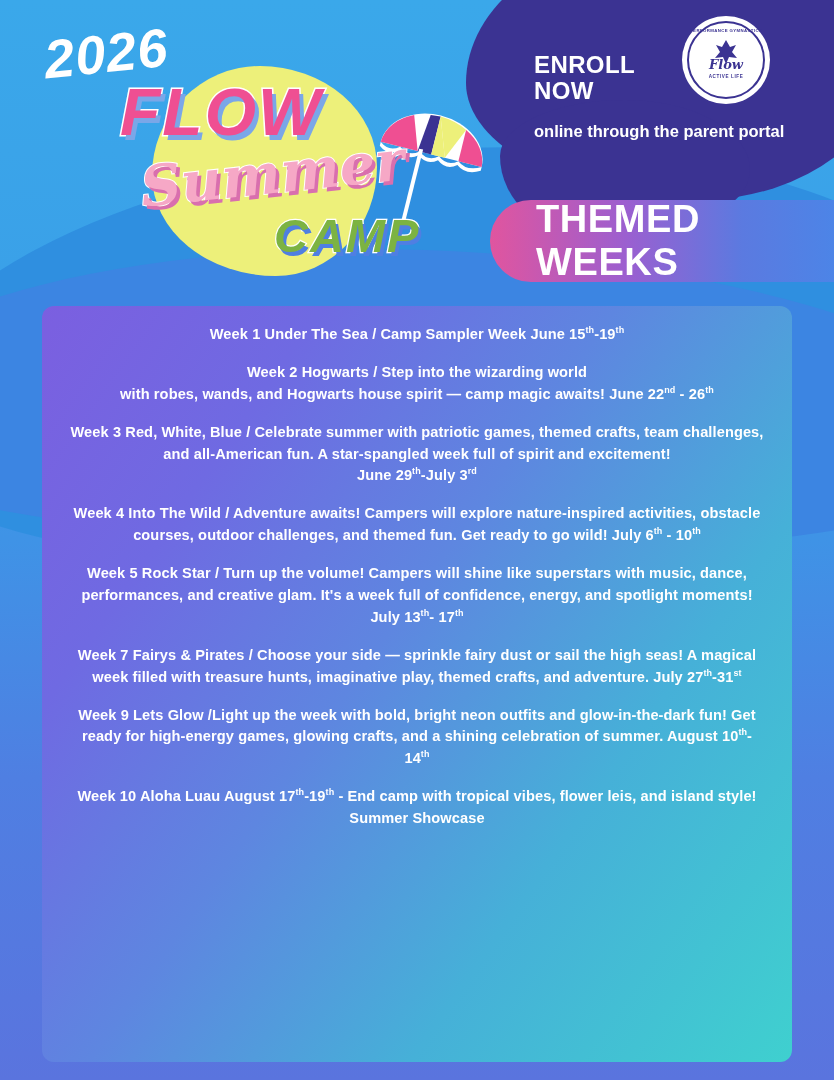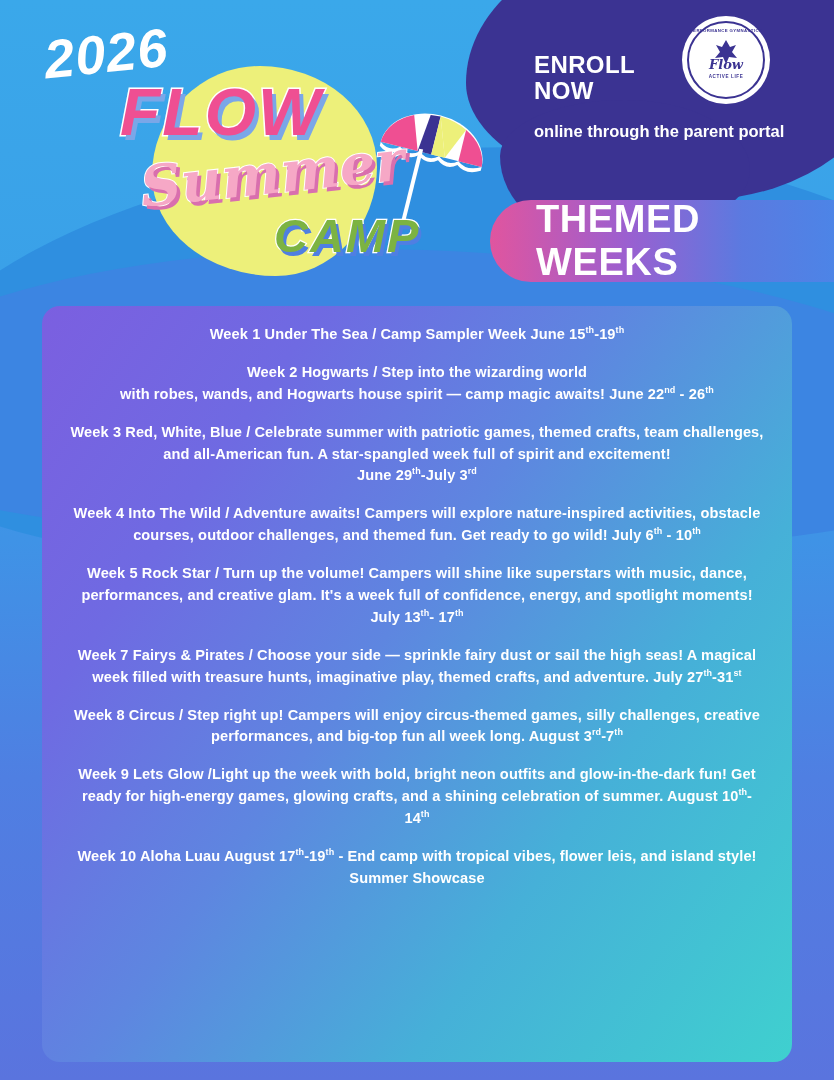--- a/index.html
+++ b/index.html
@@ -212,21 +212,21 @@
   }
 
   
   .umbrella { position: absolute; left: 370px; top: 96px; z-index: 5; }
 
   
   .card {
     position: absolute;
     left: 42px; top: 306px;
     width: 750px; height: 756px;
-    border-radius: 18px;
+    border-radius: 12px;
     background: linear-gradient(125deg, #7b5fe0 0%, #6f6ae2 22%, #5e86e0 45%, #46b0d8 70%, #3fd0cf 100%);
     overflow: hidden;
     padding: 12px 28px;
   }
   .card-inner {
     color: #ffffff;
     text-align: center;
   }
   .week {
     font-size: 14.6px;
@@ -298,19 +298,18 @@
   <div class="camp">CAMP</div>
 
   <div class="card">
     <div class="card-inner" id="weeks-list">
         <div class="week">Week 1 Under The Sea / Camp Sampler Week  June 15<sup>th</sup>-19<sup>th</sup></div>
         <div class="week">Week 2  Hogwarts / Step into the wizarding world<br>with robes, wands, and Hogwarts house spirit — camp magic awaits! June 22<sup>nd</sup> - 26<sup>th</sup></div>
         <div class="week">Week 3 Red, White, Blue / Celebrate summer with patriotic games, themed crafts, team challenges, and all-American fun. A star-spangled week full of spirit and excitement!<br>June  29<sup>th</sup>-July 3<sup>rd</sup></div>
         <div class="week">Week 4 Into The Wild / Adventure awaits! Campers will explore nature-inspired activities, obstacle courses, outdoor challenges, and themed fun. Get ready to go wild!  July 6<sup>th</sup> - 10<sup>th</sup></div>
         <div class="week">Week 5 Rock Star / Turn up the volume! Campers will shine like superstars with music, dance, performances, and creative glam. It's a week full of confidence, energy, and spotlight moments!<br>July  13<sup>th</sup>- 17<sup>th</sup></div>
         <div class="week">Week 7 Fairys &amp; Pirates / Choose your side — sprinkle fairy dust or sail the high seas! A magical week filled with treasure hunts, imaginative play, themed crafts, and adventure. July 27<sup>th</sup>-31<sup>st</sup></div>
-        <div class="week">Week 8 Circus / Step right up! Campers will enjoy circus-themed games, silly challenges, creative performances, and big-top fun all week long.  August 3<sup>rd</sup>-7<sup>th</sup></div>
         <div class="week">Week 9  Lets Glow /Light up the week with bold, bright neon outfits and glow-in-the-dark fun! Get ready for high-energy games, glowing crafts, and a shining celebration of summer. August 10<sup>th</sup>-14<sup>th</sup></div>
         <div class="week">Week 10  Aloha Luau August 17<sup>th</sup>-19<sup>th</sup> - End camp with tropical vibes, flower leis, and island style! Summer Showcase</div>
       </div>
   </div>
 
 </div>
 
 </body></html>

